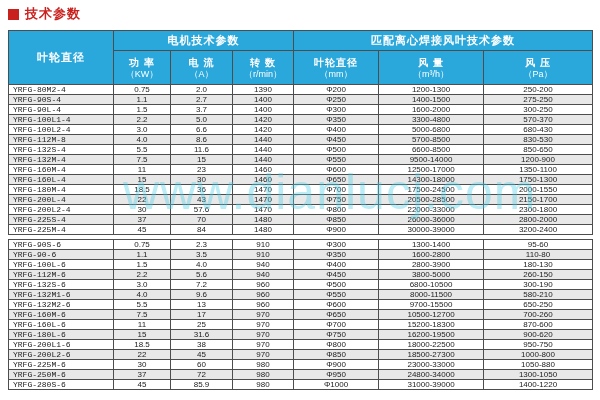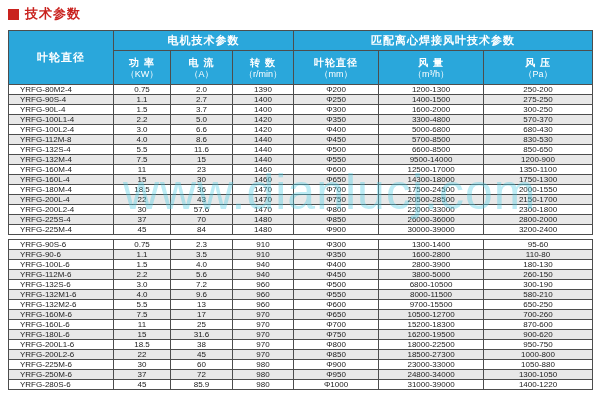--- a/index.html
+++ b/index.html
@@ -19,21 +19,21 @@
   th.grp { font-size: 11px; height: 20px; letter-spacing: 1px; }
   th.modelcol { font-size: 11px; letter-spacing: 1px; border-right: 2px solid #3a3a3a; }
   th.grp-fan { border-left: 2px solid #3a3a3a; }
   th.sub { height: 34px; padding: 1px 0; }
   th.sub .nm { display: block; font-size: 10px; line-height: 13px; letter-spacing: 1px; }
   th.sub .un { display: block; font-size: 9px; line-height: 11px; font-weight: normal; }
 
   tbody td { font-size: 8px; line-height: 9px; height: 9px; text-align: center;
     color: #222; background: #fff; white-space: nowrap; overflow: hidden; }
   tbody tr.alt td { background: #e8e8e8; }
-  tbody td.model { text-align: left; padding-left: 11px; }
+  tbody td.model { text-align: left; padding-left: 4px; font-family: Liberation Mono, monospace; }
   tbody.sep td { height: 5px; background: #fff; border-left: none; border-right: none; }
 
   .watermark { position: absolute; left: 123px; top: 163px; z-index: 5;
     font-size: 50px; font-weight: normal; letter-spacing: 1px;
     color: rgba(80, 205, 228, 0.38); pointer-events: none; white-space: nowrap; }
 </style>
 </head>
 <body>
 
 <div class="page">

